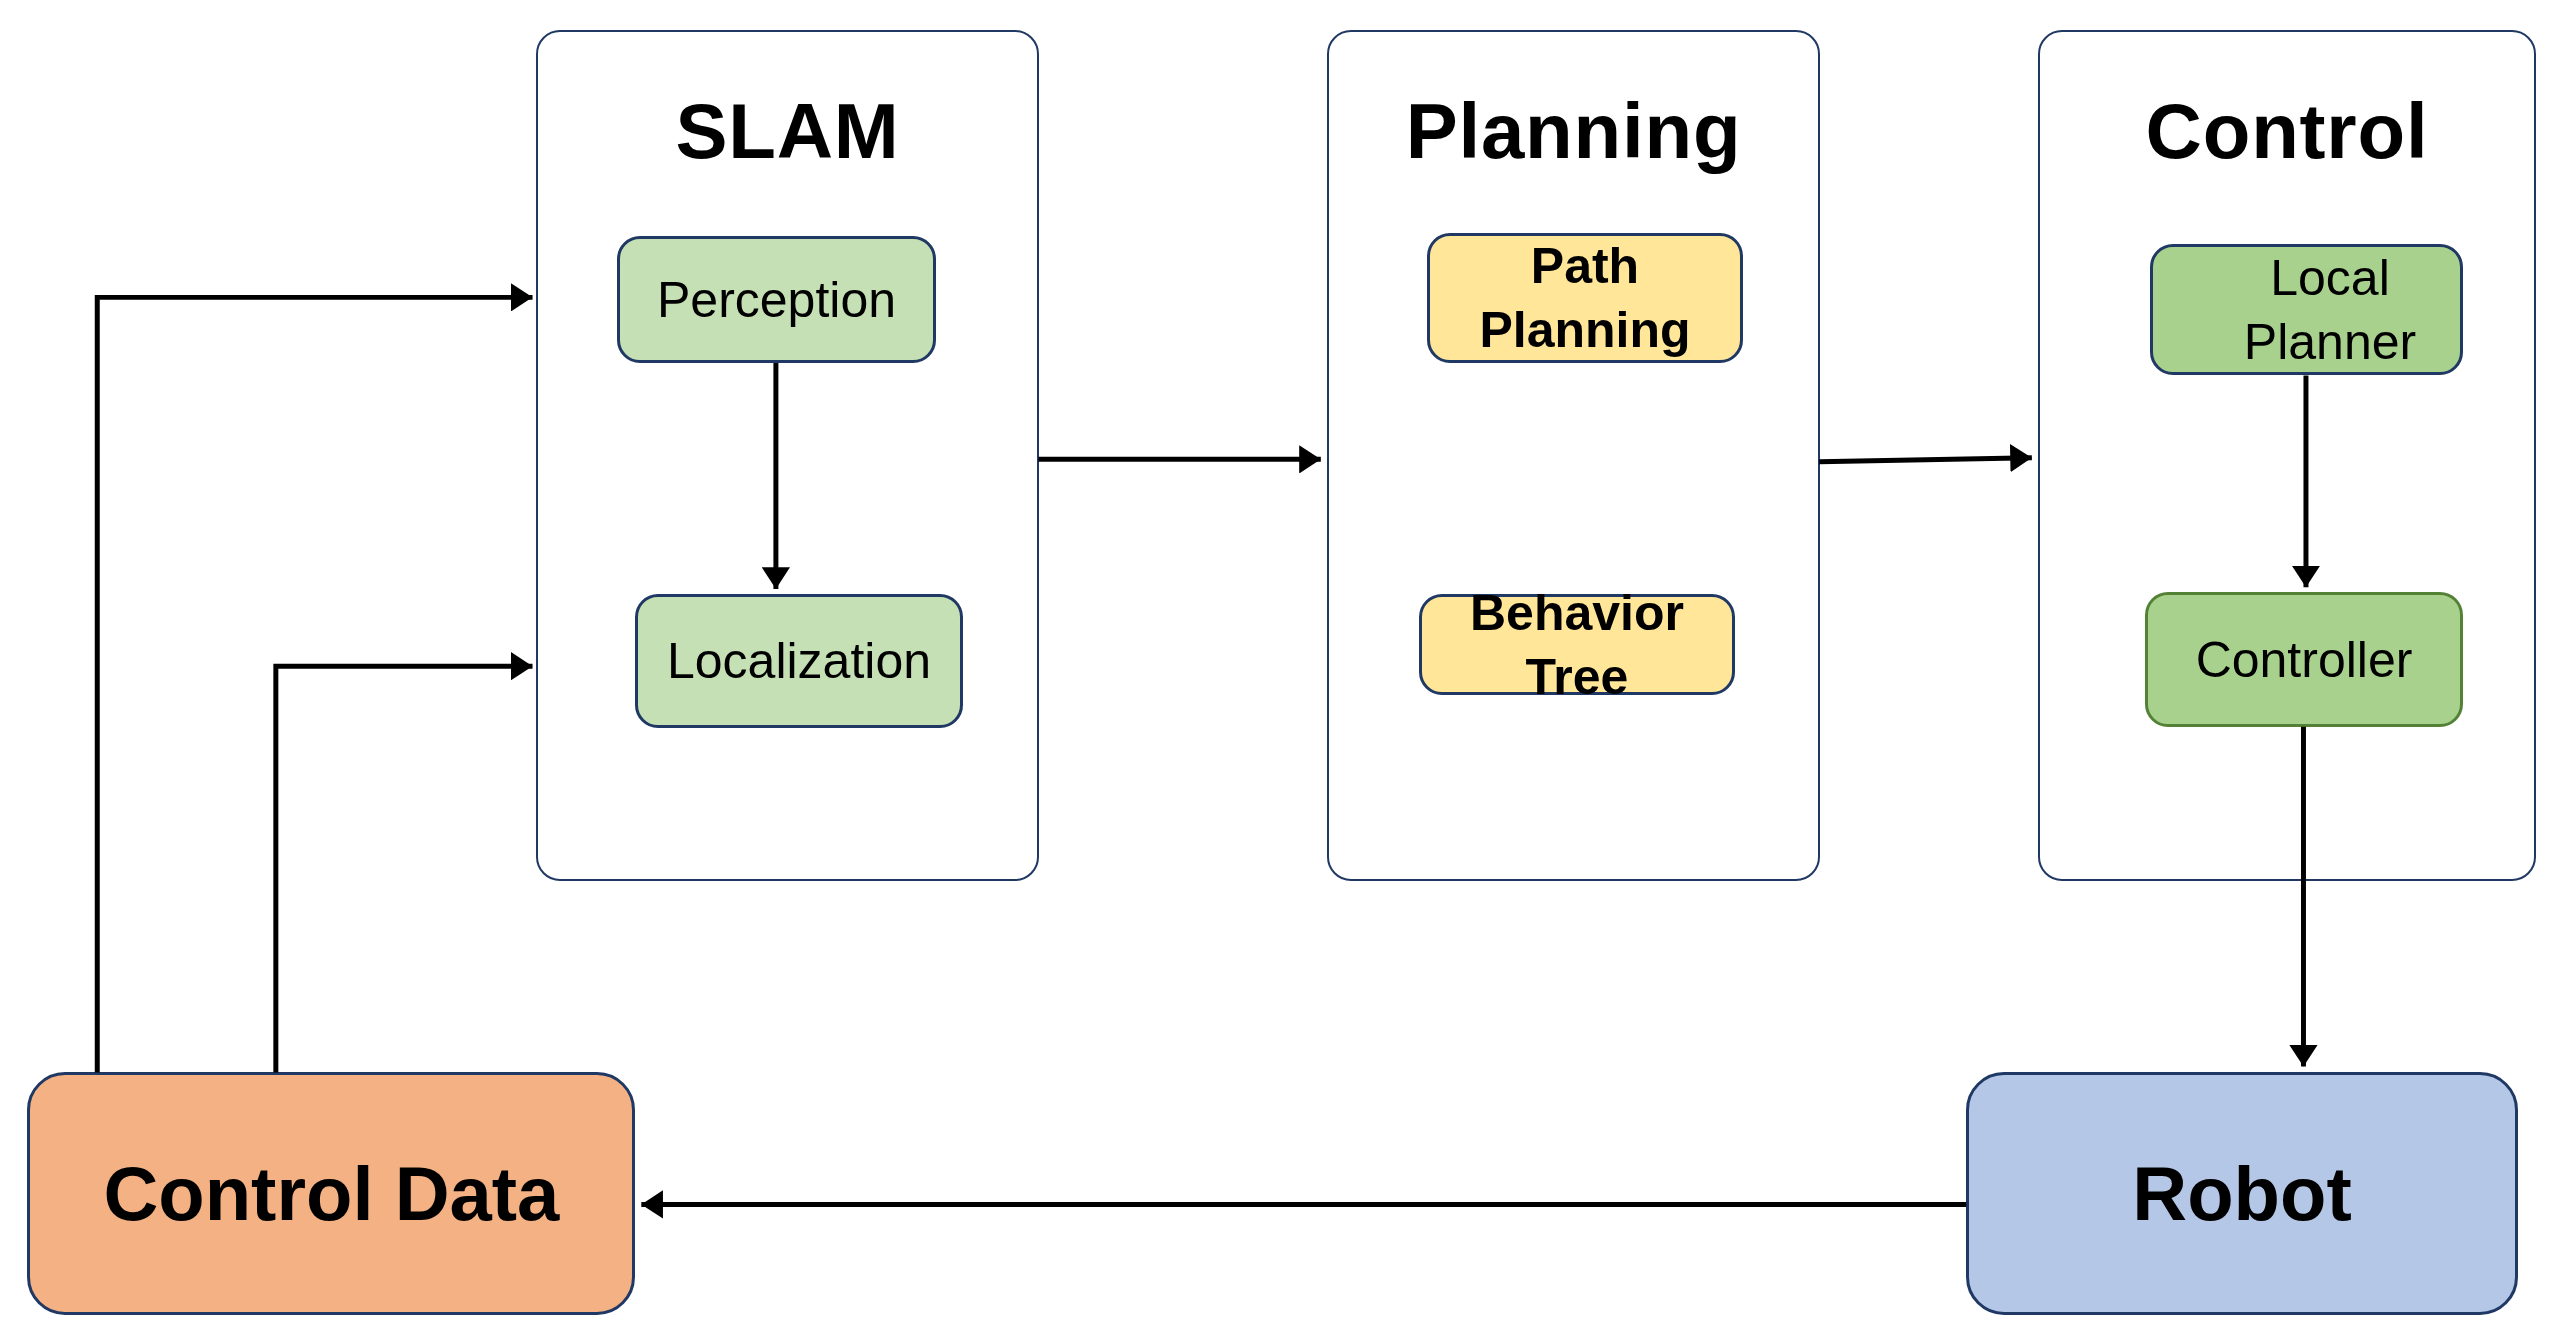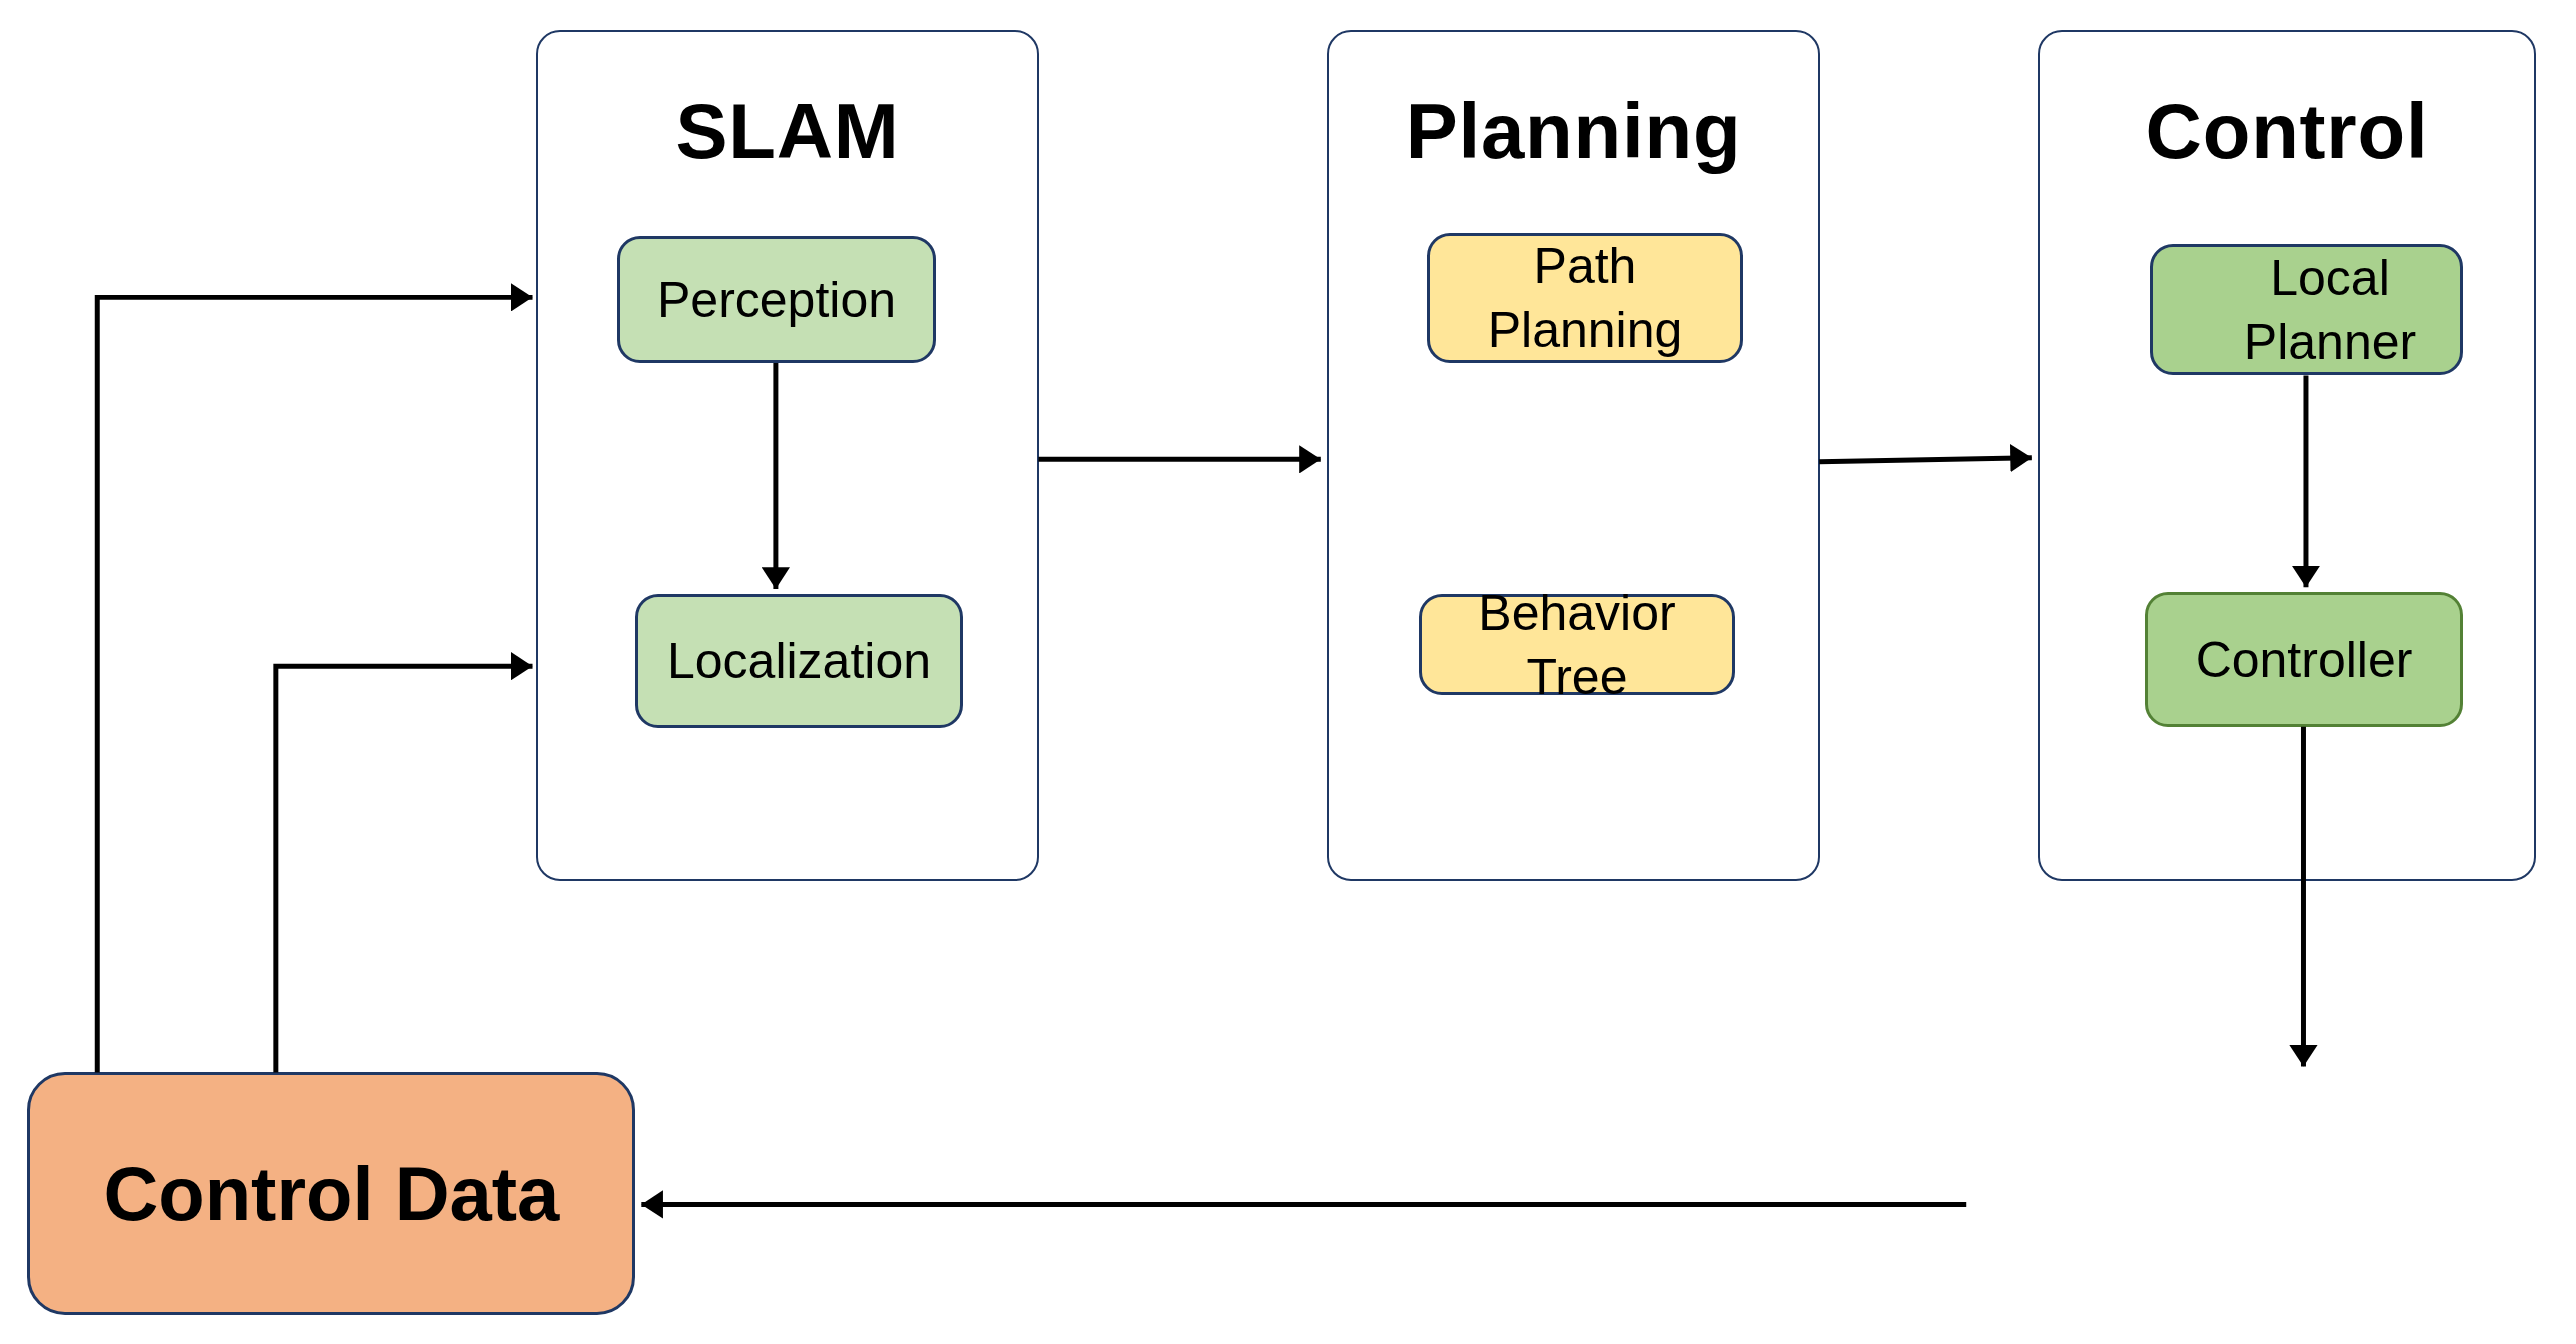--- a/index.html
+++ b/index.html
@@ -23,21 +23,21 @@
   .group-title{
     margin-top:60px; font-size:78px; font-weight:bold; line-height:1;
     letter-spacing:0.8px; text-align:center;
   }
   .node{
     position:absolute; box-sizing:border-box; border-radius:23px;
     display:flex; align-items:center; justify-content:center;
     font-size:50px; line-height:1.28; text-align:center; white-space:pre-line;
   }
   .node-light-green{background:var(--light_green); border:3.3px solid var(--box_border_navy);}
-  .node-gold{background:var(--gold); border:3.3px solid var(--box_border_navy);}
+  .node-gold{background:var(--gold); border:3.3px solid var(--box_border_navy);font-weight:bold;}
   .node-medium-green{background:var(--medium_green); border:3.3px solid var(--box_border_navy);padding-left:47px;}
   .node-medium-green-gborder{background:var(--medium_green); border:3.3px solid var(--box_border_green);}
   #node-perception{left:617px; top:236px; width:319px; height:127px;}
   #node-localization{left:608px; top:594px; width:328px; height:134px;margin-left:27px;}
   #node-path-planning{left:1427px; top:233px; width:316px; height:130px;}
   #node-behavior-tree{left:1419px; top:594px; width:316px; height:101px;}
   #node-local-planner{left:2150px; top:244px; width:313px; height:131px;}
   #node-controller{left:2145px; top:592px; width:318px; height:135px;}
   .big-node{
     position:absolute; box-sizing:border-box; border-radius:38px;
@@ -72,20 +72,21 @@
   <div class="node node-light-green" id="node-localization">Localization</div>
   <div class="node node-gold" id="node-path-planning">Path
 Planning</div>
   <div class="node node-gold" id="node-behavior-tree">Behavior
 Tree</div>
   <div class="node node-medium-green" id="node-local-planner">Local
 Planner</div>
   <div class="node node-medium-green-gborder" id="node-controller">Controller</div>
 
   <div class="big-node" id="node-sensor-data">Control Data</div>
+  <div class="big-node" id="node-robot">Robot</div>
 
   <svg id="edges" viewBox="0 0 3101 1618" xmlns="http://www.w3.org/2000/svg">
     <defs>
       <marker id="arrowhead" markerUnits="userSpaceOnUse" markerWidth="30" markerHeight="34" refX="26" refY="17" orient="auto">
         <path d="M0,0 L26,17 L0,34 Z"></path>
       </marker>
     </defs>
     <polyline class="edge" points="117,1291 117,358 641,358" marker-end="url(#arrowhead)"></polyline>
     <polyline class="edge" points="332,1291 332,802 641,802" marker-end="url(#arrowhead)"></polyline>
     <line class="edge" x1="1250" y1="553" x2="1590" y2="553" marker-end="url(#arrowhead)"></line>

